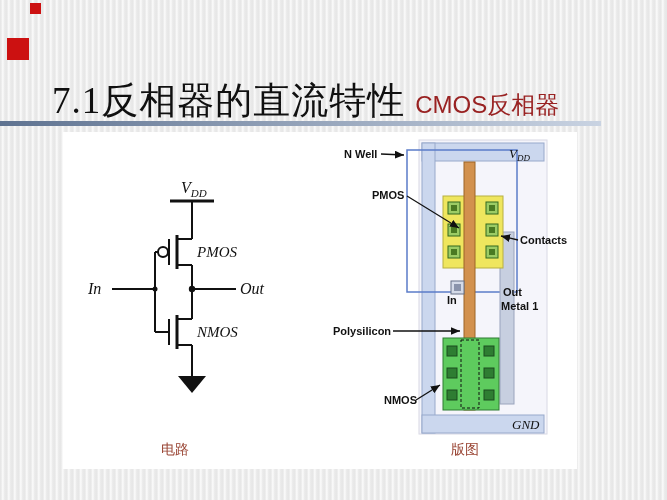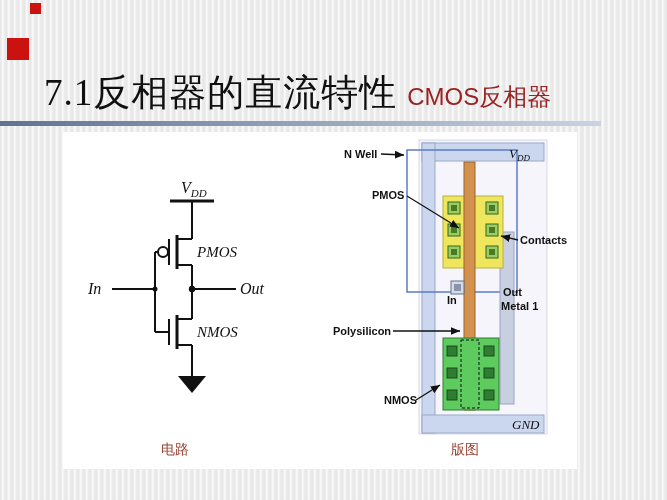--- a/index.html
+++ b/index.html
@@ -5,21 +5,21 @@
   html,body { margin:0; padding:0; }
   .slide {
     position:relative; width:667px; height:500px; overflow:hidden;
     background: repeating-linear-gradient(90deg,
       #e7e7e7 0px, #e7e7e7 1px, #f4f4f4 2px, #fcfcfc 3px, #ededed 4px, #e7e7e7 6px);
     font-family:"Liberation Serif", serif;
   }
   .red-sq { position:absolute; background:#cc1111; }
   .red-sq.small { left:30px; top:3px; width:11px; height:11px; }
   .red-sq.large { left:7px; top:38px; width:22px; height:22px; }
-  .title { position:absolute; left:44px; top:68px; margin:0; font-weight:normal; white-space:nowrap; }
+  .title { position:absolute; left:44px; top:68px; margin:8px; font-weight:normal; white-space:nowrap; }
   .title-main { font-size:37px; color:#101010; font-family:"Liberation Serif", serif; letter-spacing:1px; }
   .title-sub  { font-size:24px; color:#992222; margin-left:10px; font-family:"Liberation Sans", sans-serif; }
   .divider { position:absolute; left:0; top:121px; width:601px; height:5px;
     background:linear-gradient(to right, #5f7391, #c9d3e2); }
   .content-panel { position:absolute; left:63px; top:132px; width:514px; height:337px; background:#ffffff; }
   .content-panel svg { position:absolute; left:0; top:0; }
   text { user-select:none; }
 </style>
 </head>
 <body>

